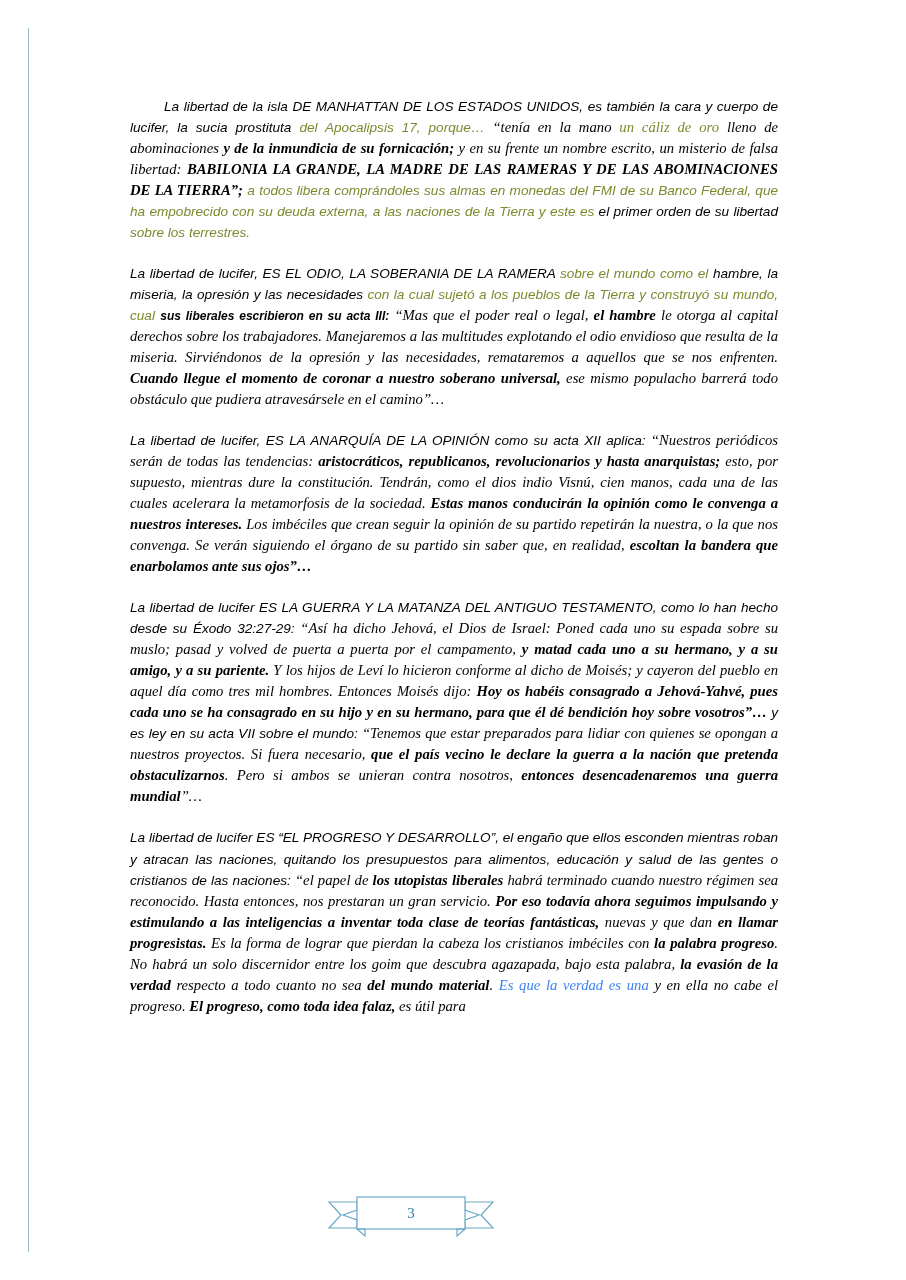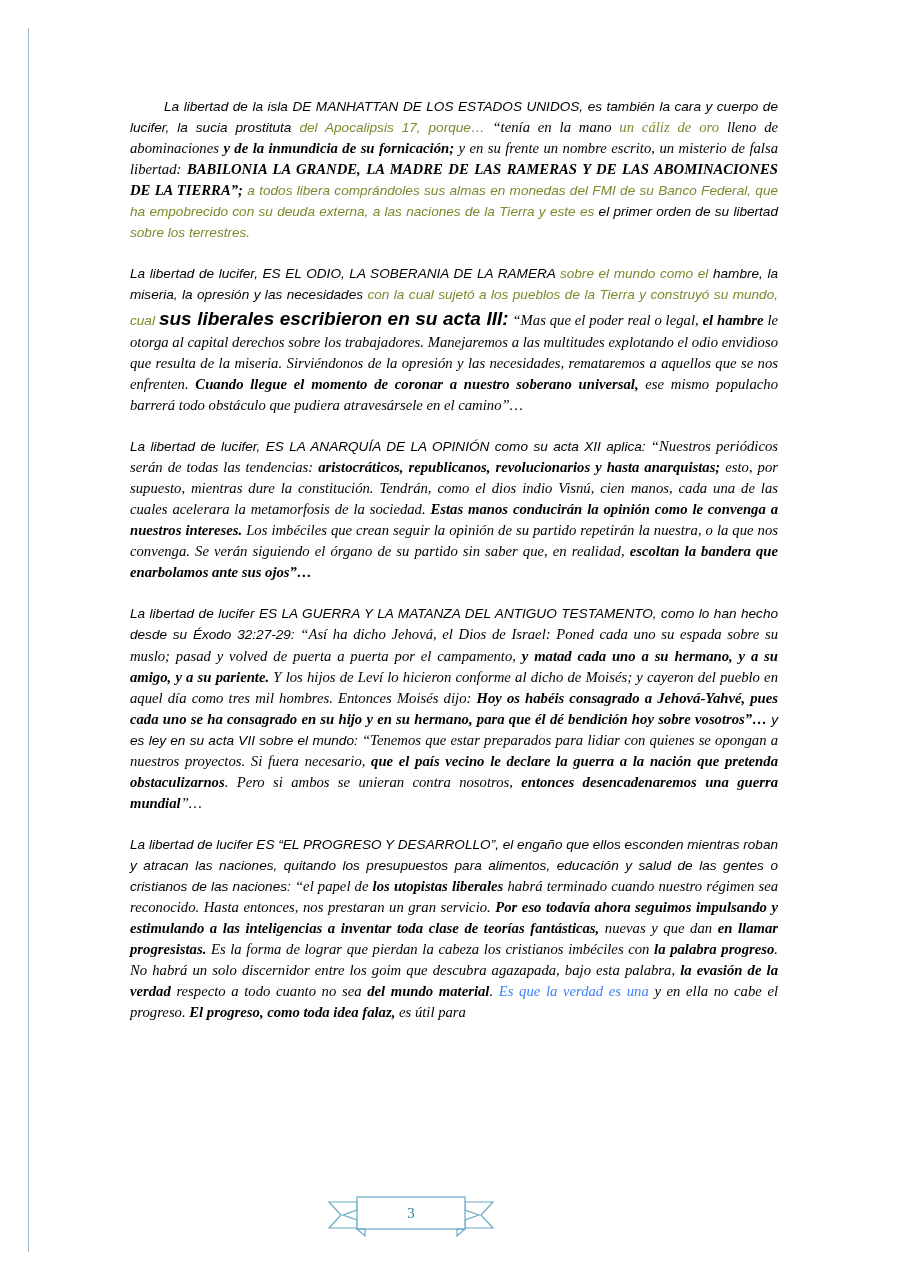--- a/index.html
+++ b/index.html
@@ -45,21 +45,21 @@
   
   .sans-i {
     font-family: "Liberation Sans", sans-serif;
     font-style: italic;
     font-size: 13.6px;
   }
   .sans-ib {
     font-family: "Liberation Sans", sans-serif;
     font-style: italic;
     font-weight: bold;
-    font-size: 19px;
+    font-size: 12px;
   }
   .ser-i {
     font-family: "Liberation Serif", serif;
     font-style: italic;
   }
   .ser-ib {
     font-family: "Liberation Serif", serif;
     font-style: italic;
     font-weight: bold;
   }

